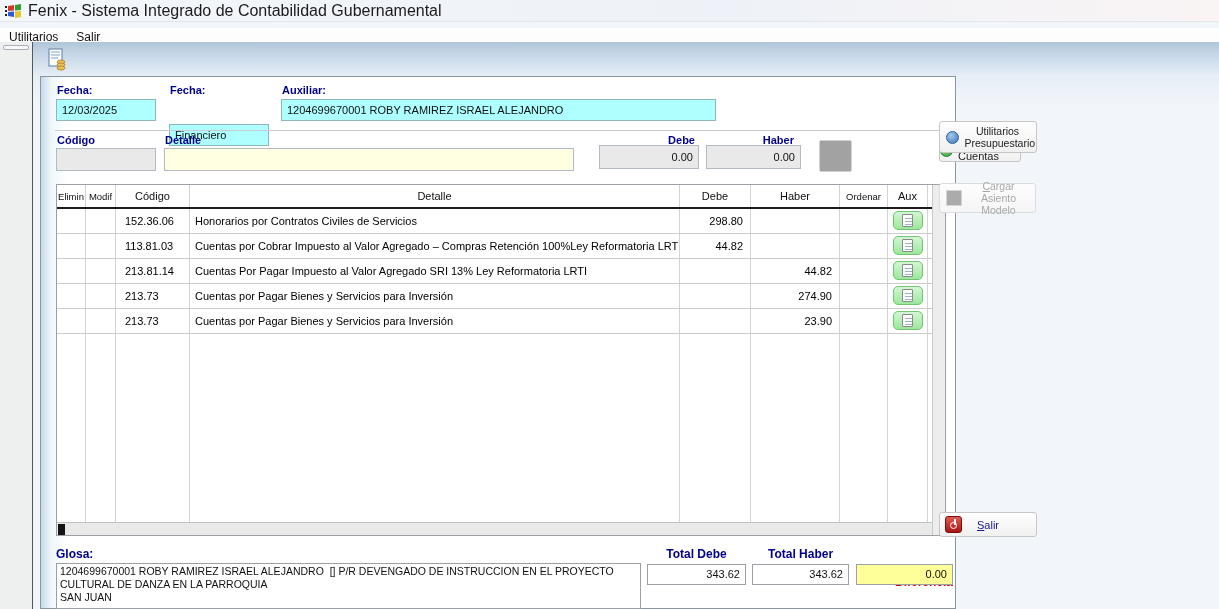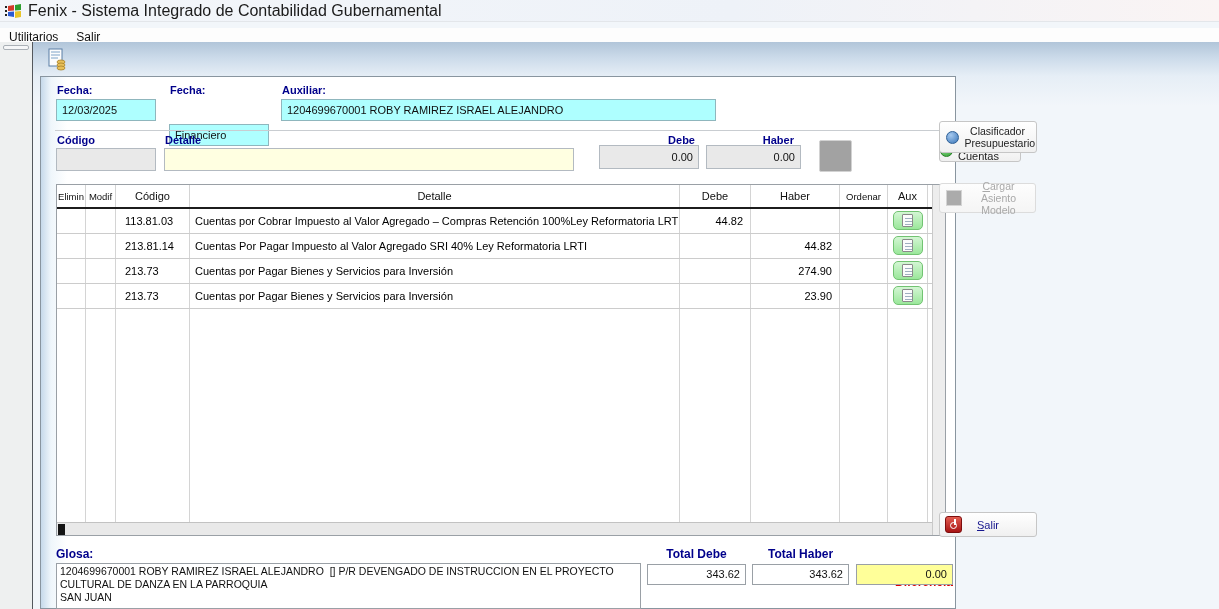--- a/index.html
+++ b/index.html
@@ -219,20 +219,35 @@
             <div class="gc c-modif small">Modif</div>
             <div class="gc c-codigo">Código</div>
             <div class="gc c-detalle">Detalle</div>
             <div class="gc c-debe">Debe</div>
             <div class="gc c-haber">Haber</div>
             <div class="gc c-ordenar small">Ordenar</div>
             <div class="gc c-aux">Aux</div>
             <div class="gc c-fill"></div>
           </div>
 
+          <div class="grow gbody-row">
+            <div class="gc c-elimin"></div>
+            <div class="gc c-modif"></div>
+            <div class="gc c-codigo cell-codigo">152.36.06</div>
+            <div class="gc c-detalle cell-detalle">Honorarios por Contratos Civiles de Servicios</div>
+            <div class="gc c-debe cell-num">298.80</div>
+            <div class="gc c-haber cell-num"></div>
+            <div class="gc c-ordenar"></div>
+            <div class="gc c-aux">
+                <div class="aux-btn">
+                  <div class="paper-ico"></div>
+                </div>
+              </div>
+            <div class="gc c-fill"></div>
+          </div>
 
           <div class="grow gbody-row">
             <div class="gc c-elimin"></div>
             <div class="gc c-modif"></div>
             <div class="gc c-codigo cell-codigo">113.81.03</div>
             <div class="gc c-detalle cell-detalle">Cuentas por Cobrar Impuesto al Valor Agregado – Compras Retención 100%Ley Reformatoria LRTI</div>
             <div class="gc c-debe cell-num">44.82</div>
             <div class="gc c-haber cell-num"></div>
             <div class="gc c-ordenar"></div>
             <div class="gc c-aux">
@@ -240,21 +255,21 @@
                   <div class="paper-ico"></div>
                 </div>
               </div>
             <div class="gc c-fill"></div>
           </div>
 
           <div class="grow gbody-row">
             <div class="gc c-elimin"></div>
             <div class="gc c-modif"></div>
             <div class="gc c-codigo cell-codigo">213.81.14</div>
-            <div class="gc c-detalle cell-detalle">Cuentas Por Pagar Impuesto al Valor Agregado SRI 40% Ley Reformatoria LRTI</div>
+            <div class="gc c-detalle cell-detalle">Cuentas Por Pagar Impuesto al Valor Agregado SRI 13% Ley Reformatoria LRTI</div>
             <div class="gc c-debe cell-num"></div>
             <div class="gc c-haber cell-num">44.82</div>
             <div class="gc c-ordenar"></div>
             <div class="gc c-aux">
                 <div class="aux-btn">
                   <div class="paper-ico"></div>
                 </div>
               </div>
             <div class="gc c-fill"></div>
           </div>
@@ -325,21 +340,21 @@
       <div class="tot-field dif" style="left:815px; width:97px;">0.00</div>
     </div>
 
     <div class="btn" style="left:939px; top:52px; width:82px; height:24px;margin-top:44px;">
       <span class="sphere green"></span>
       <span>Plan de Cuentas</span>
     </div>
 
     <div class="btn" style="left:939px; top:79px; width:98px; height:32px;">
       <span class="sphere blue"></span>
-      <span class="two-line" style="width:66px;">Clasificador Presupuestario</span>
+      <span class="two-line" style="width:66px;">Utilitarios Presupuestario</span>
     </div>
 
     <div class="btn disabled" style="left:939px; top:141px; width:97px; height:30px;">
       <span class="gray-sq"></span>
       <span class="two-line ul-first" style="width:62px;">Cargar Asiento Modelo</span>
     </div>
 
     <div class="btn" style="left:939px; top:470px; width:98px; height:25px; position:absolute;">
       <span class="power-ico abs-ico">
         <span class="ring"></span>

